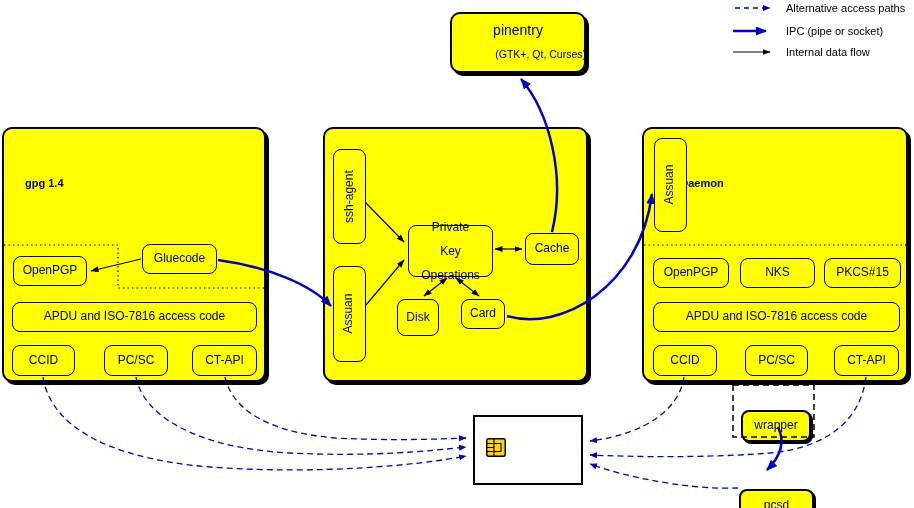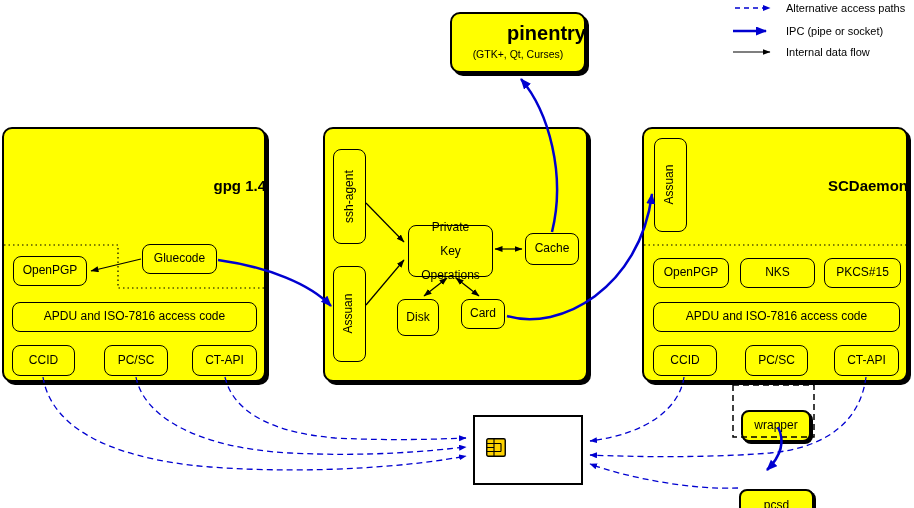--- a/index.html
+++ b/index.html
@@ -30,24 +30,24 @@
     transform:rotate(-90deg);
     white-space:nowrap;
     font-size:12px;
   }
   .heavy{
     border-width:2px;
     box-shadow:2px 2px 0 var(--black);
     margin-top:16px;
   }
   .title{
-    position:absolute;font-weight:bold;font-size:15px;text-align:right;
+    position:absolute;font-weight:bold;font-size:11px;text-align:left;margin-left:23px;
   }
-  .ptitle{position:absolute;font-weight:bold;font-size:20px;text-align:right;}
-  .psub{position:absolute;font-size:10.5px;text-align:center;}
+  .ptitle{position:absolute;font-weight:normal;font-size:14px;text-align:center;}
+  .psub{position:absolute;font-size:10.5px;text-align:right;}
   .legend-label{position:absolute;font-size:11px;line-height:13px;white-space:nowrap;}
   .pko{padding:14px;line-height:24px;}
   #smartcard{
     position:absolute;box-sizing:border-box;
     background:#ffffff;border:2px solid var(--black);
   }
   #edges{position:absolute;left:0;top:0;z-index:6;pointer-events:none;}
   .chip{position:absolute;}
 </style>
 </head>

